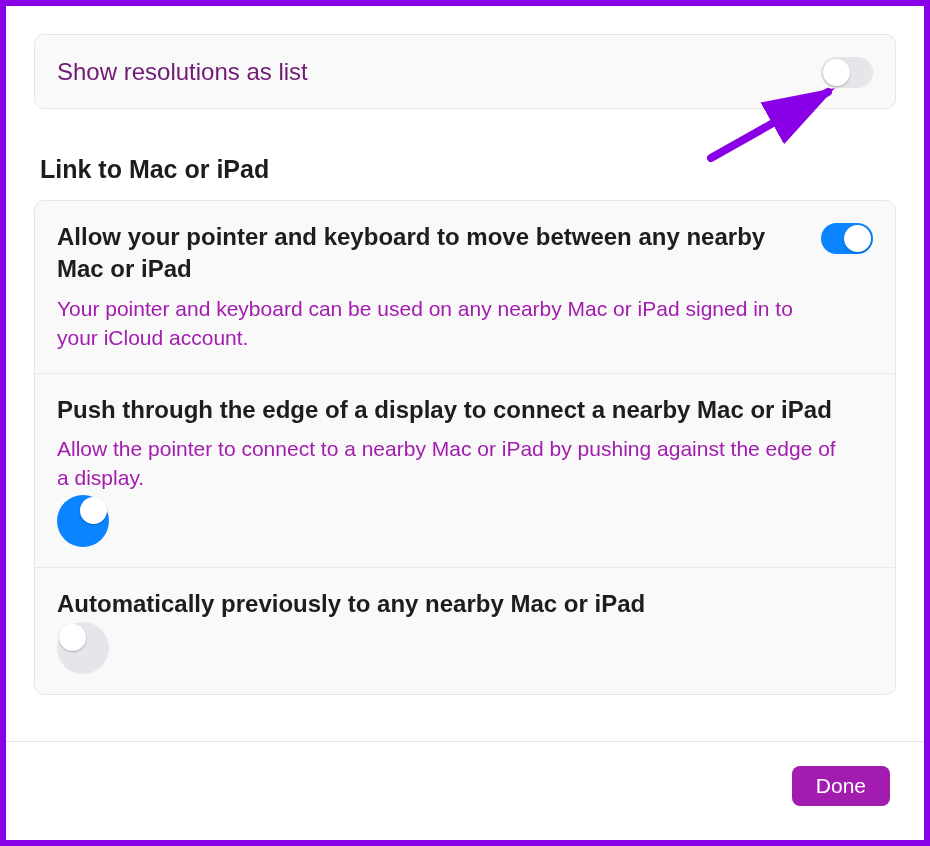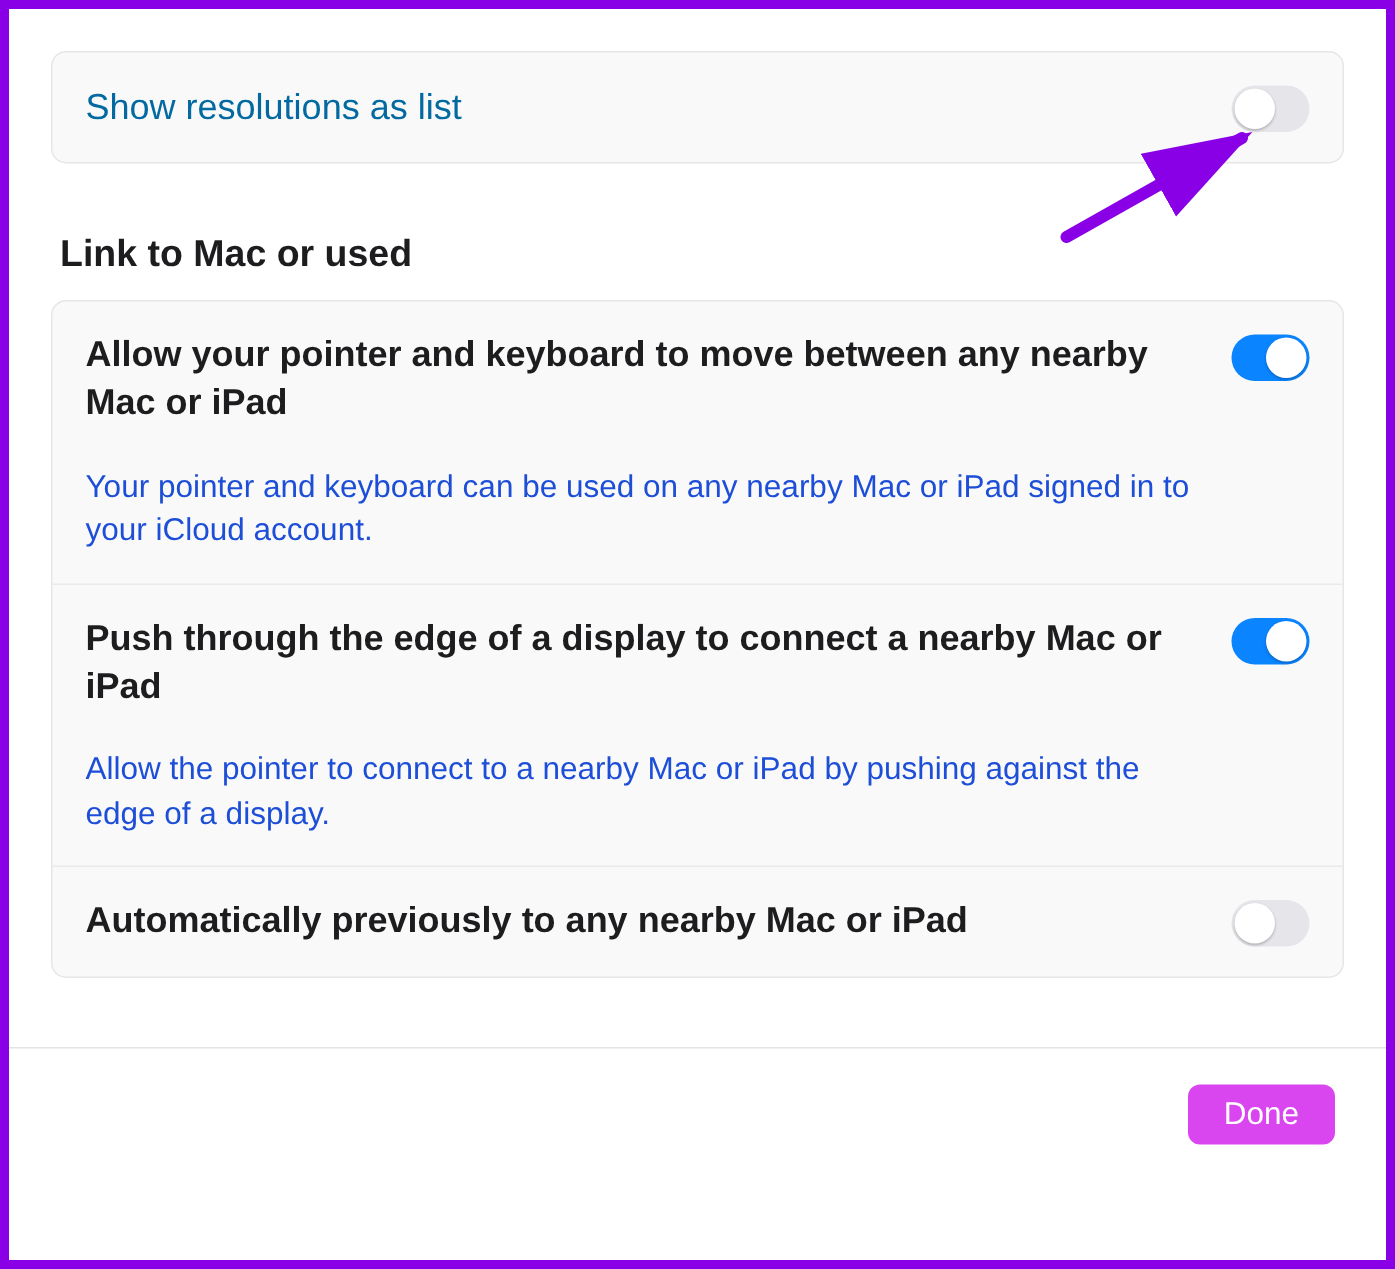--- a/index.html
+++ b/index.html
@@ -25,41 +25,41 @@
       margin-bottom: 46px;
     }
     .panel:last-of-type { margin-bottom: 36px; }
     .row {
       display: flex;
       align-items: flex-start;
       justify-content: space-between;
       padding: 20px 22px;
     }
     .single-row { align-items: center; }
-    .row + .row { border-top: 1px solid #e9e9e9; }
+    .row + .row { border-top: 1px solid #e9e9e9; flex-direction: column; }
     .section-title {
       font-size: 25px;
       font-weight: 700;
       color: #1d1d1f;
       margin: 0 0 16px 6px;
     }
     .label-wrap { flex: 1 1 auto; padding-right: 24px; }
     .row-title {
       font-size: 24px;
       color: #1d1d1f;
       font-weight: 700;
       line-height: 1.35;
     }
     .row-desc {
       font-size: 21px;
-      color: #1d4ed8;
+      color: #a21caf;
       line-height: 1.4;
-      margin-top: 24px;
+      margin-top: 8px;
     }
-    .single-title { font-size: 24px; color: #0369a1; }
+    .single-title { font-size: 24px; color: #701a75; }
 
     
     .switch {
       position: relative;
       width: 52px;
       height: 31px;
       flex: 0 0 52px;
       border-radius: 31px;
       background: #e5e5ea;
       transition: background .15s;
@@ -76,21 +76,21 @@
       background: #fff;
       border-radius: 50%;
       box-shadow: 0 1px 2px rgba(0,0,0,.25);
       transition: left .15s;
     }
     .switch[data-checked="true"]::after { left: 23px; }
 
     .footer-sep { border: none; border-top: 1px solid #e3e3e3; margin: 0 -28px; }
     .footer { display: flex; justify-content: flex-end; padding: 24px 6px 22px 0; }
     .done-btn {
-      background: #d946ef;
+      background: #a21caf;
       color: #fff;
       border: none;
       border-radius: 8px;
       font-size: 21px;
       font-weight: 500;
       padding: 8px 24px;
       cursor: pointer;
     }
 
     
@@ -106,21 +106,21 @@
 
 <div class="frame">
 
   <div class="panel">
     <div class="row single-row">
       <div class="single-title">Show resolutions as list</div>
       <div class="switch" data-checked="false"></div>
     </div>
   </div>
 
-  <div class="section-title">Link to Mac or used</div>
+  <div class="section-title">Link to Mac or iPad</div>
 
   <div class="panel">
 
     <div class="row">
       <div class="label-wrap">
         <div class="row-title">Allow your pointer and keyboard to move between any nearby Mac or iPad</div>
         <div class="row-desc">Your pointer and keyboard can be used on any nearby Mac or iPad signed in to your iCloud account.</div>
       </div>
       <div class="switch" data-checked="true"></div>
     </div>

